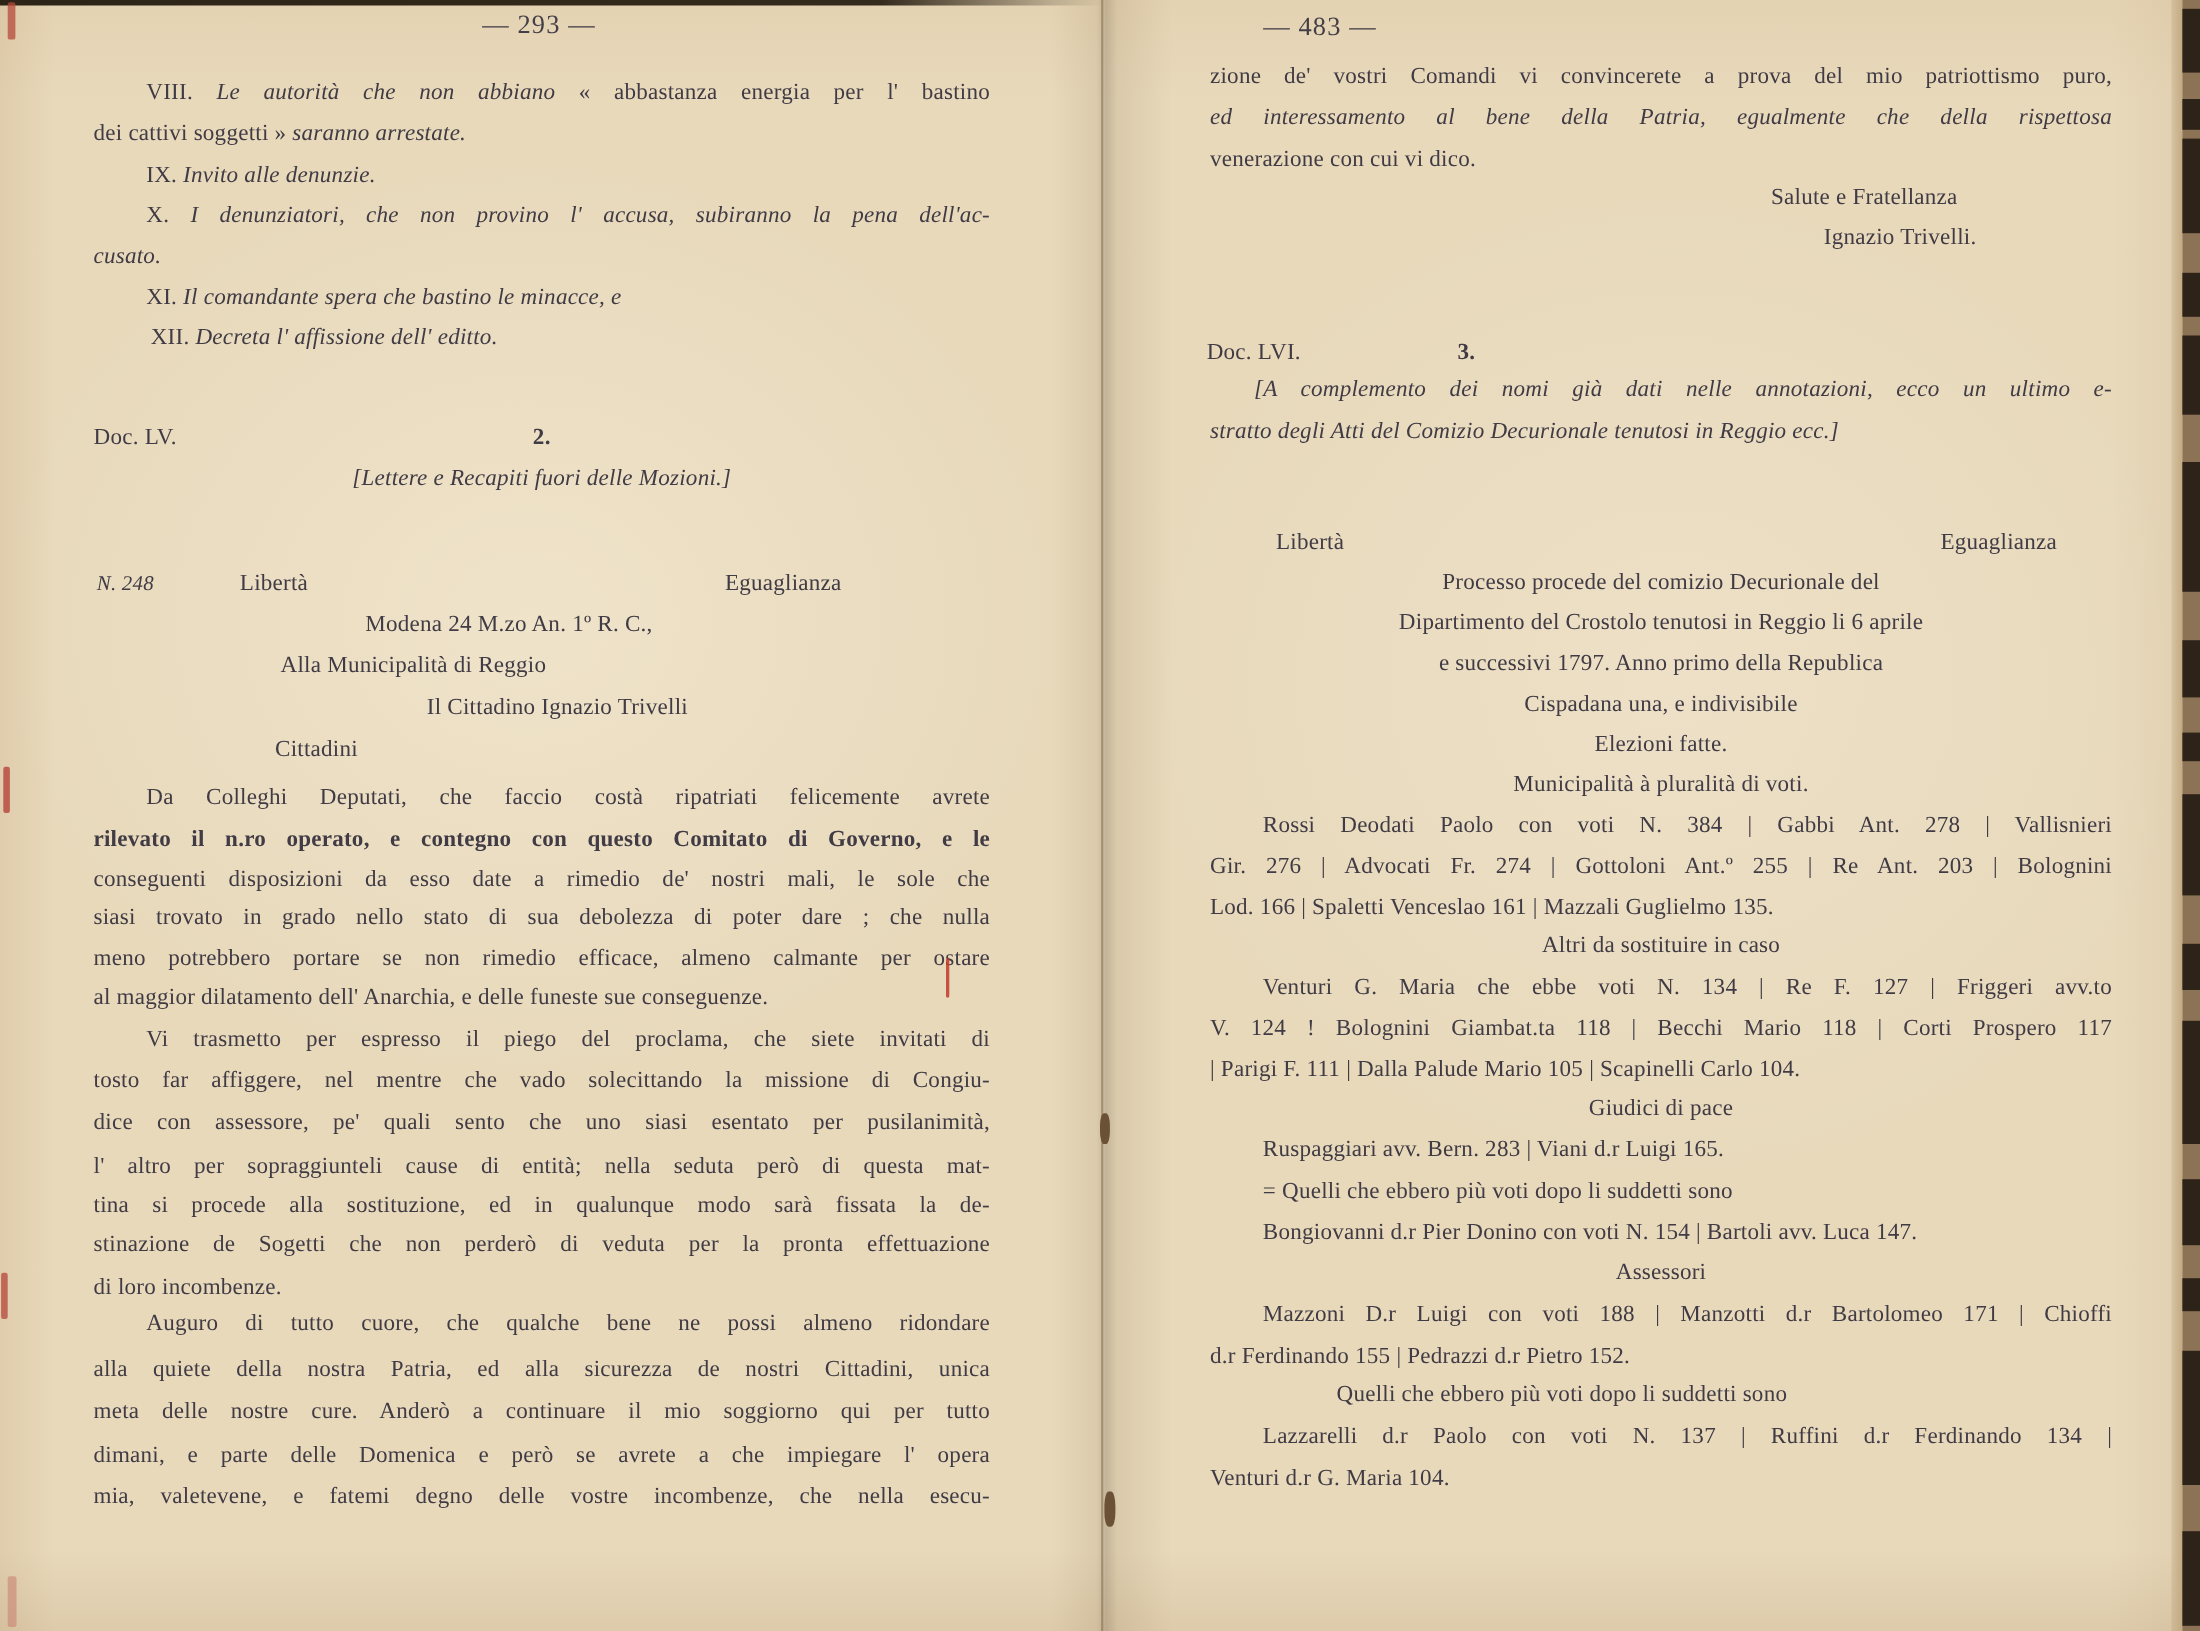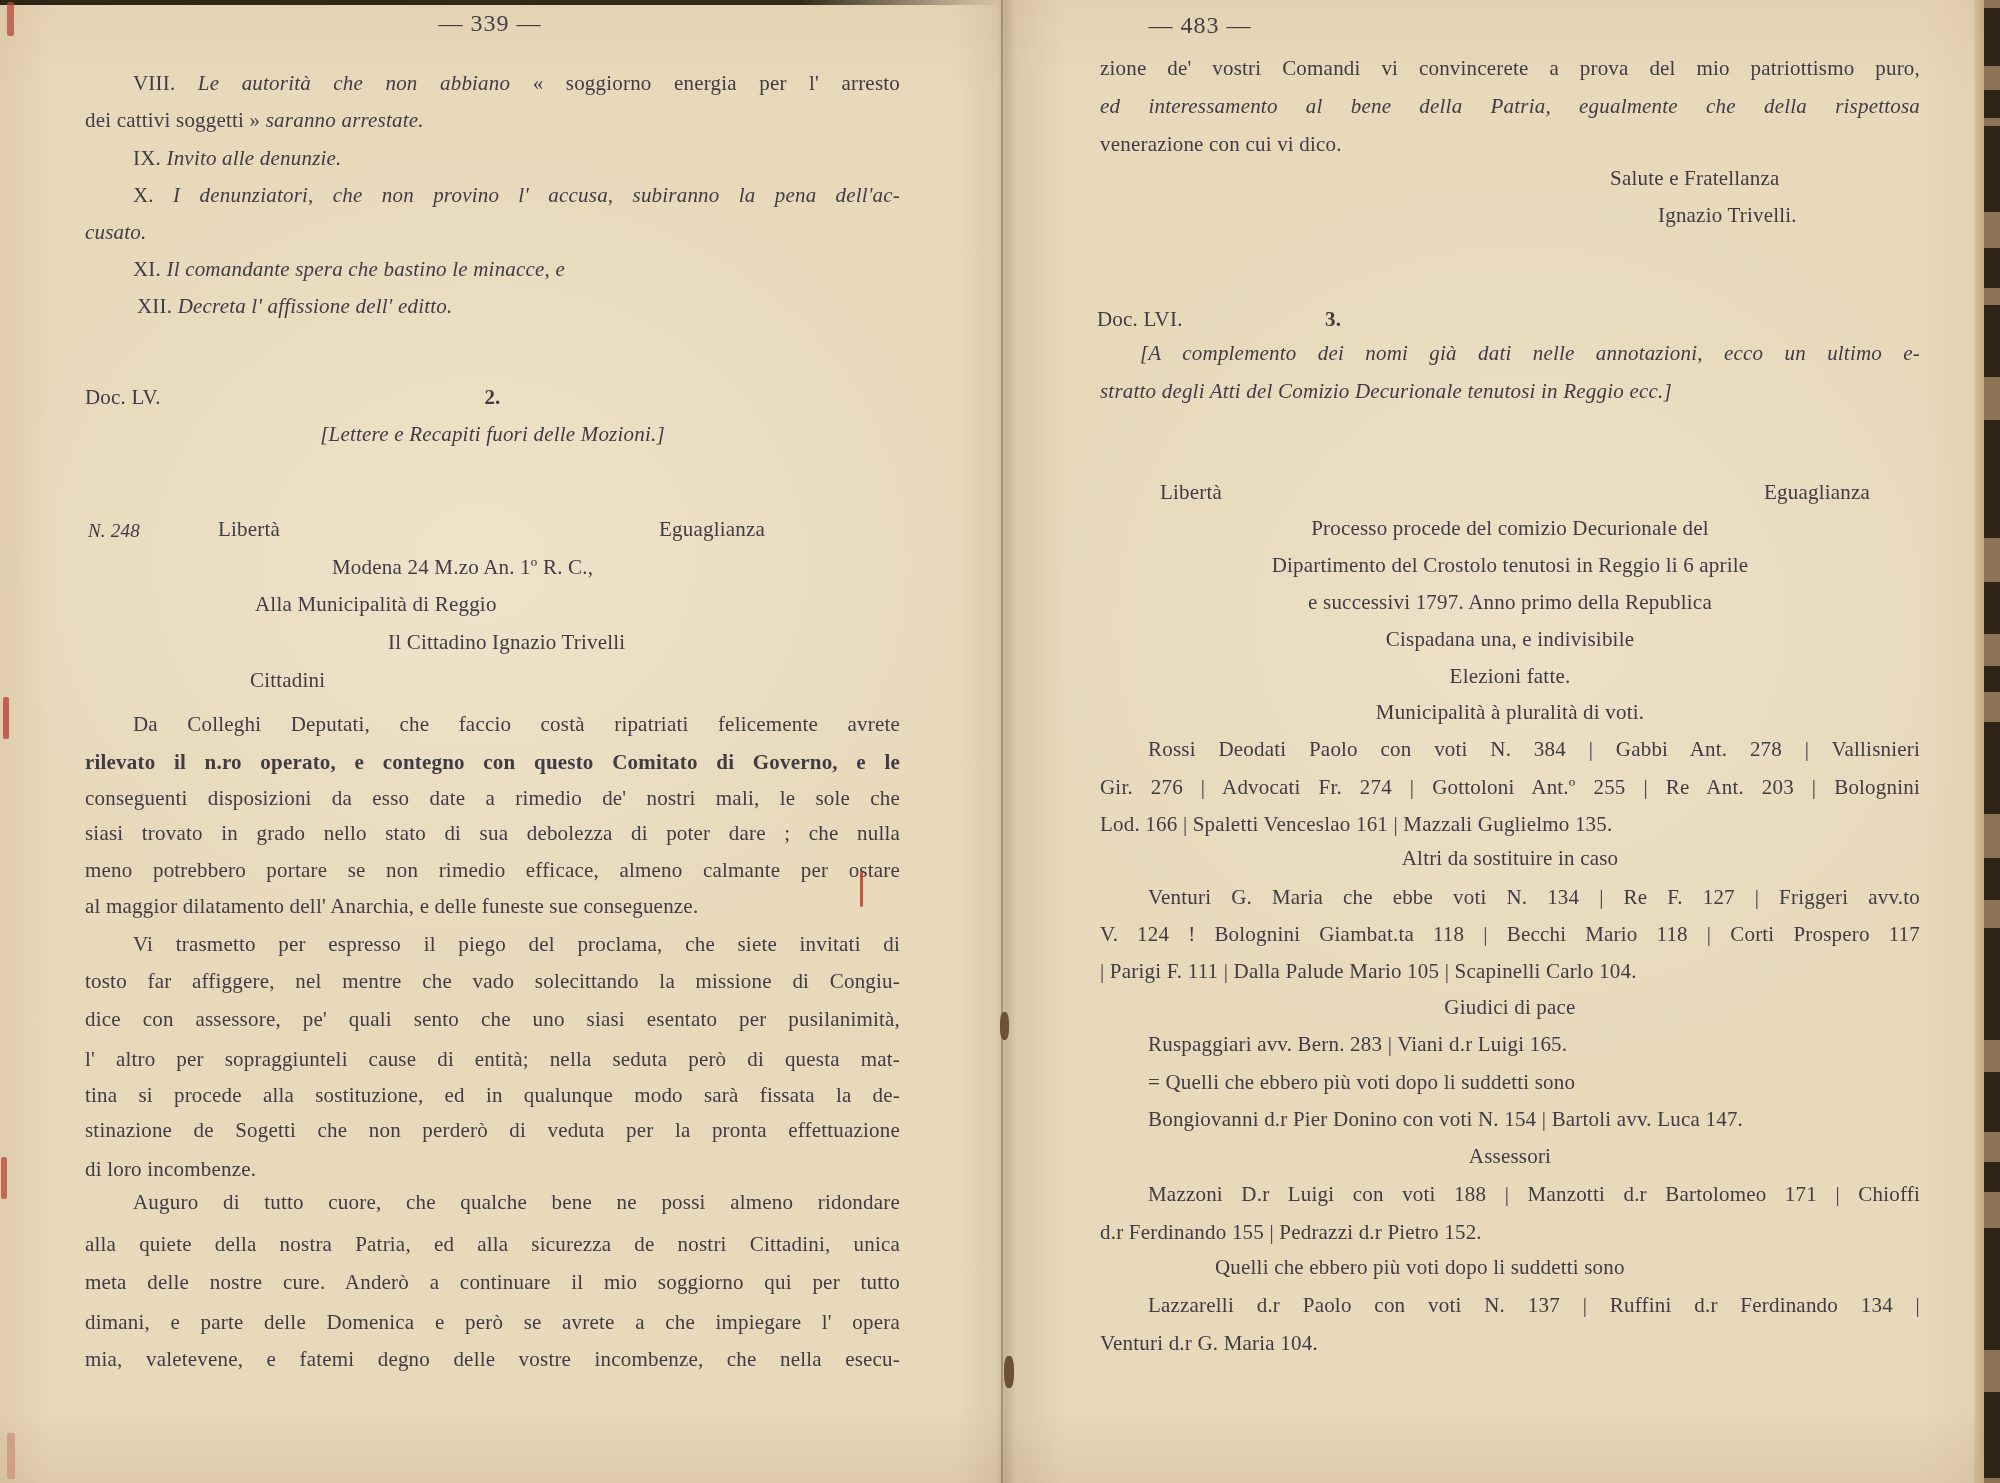--- a/index.html
+++ b/index.html
@@ -85,25 +85,25 @@
       <div class="edge-block" style="top: 666px; height: 26px;"></div>
       <div class="edge-block" style="top: 722px; height: 92px;"></div>
       <div class="edge-block" style="top: 858px; height: 42px;"></div>
       <div class="edge-block" style="top: 928px; height: 112px;"></div>
       <div class="edge-block" style="top: 1072px; height: 60px;"></div>
       <div class="edge-block" style="top: 1162px; height: 30px;"></div>
       <div class="edge-block" style="top: 1228px; height: 122px;"></div>
       <div class="edge-block" style="top: 1392px; height: 86px;"></div>
     </div>
 
-  <div class="pgnum pgnum-left">— 339 —</div>
+  <div class="pgnum pgnum-left">— 293 —</div>
   <div class="pgnum pgnum-right">— 483 —</div>
 
   <div id="text-layer">
-      <div class="line j" style="top: 70px; left: 85px; width: 815px; text-indent: 48px;"><span>VIII. </span><span class="it">Le autorità che non abbiano </span><span>« soggiorno energia per l' arresto</span></div>
+      <div class="line j" style="top: 70px; left: 85px; width: 815px; text-indent: 48px;"><span>VIII. </span><span class="it">Le autorità che non abbiano </span><span>« abbastanza energia per l' bastino</span></div>
       <div class="line" style="top: 107px; left: 85px;"><span>dei cattivi soggetti » </span><span class="it">saranno arrestate.</span></div>
       <div class="line" style="top: 145px; left: 85px; text-indent: 48px;"><span>IX. </span><span class="it">Invito alle denunzie.</span></div>
       <div class="line j" style="top: 182px; left: 85px; width: 815px; text-indent: 48px;"><span>X. </span><span class="it">I denunziatori, che non provino l' accusa, subiranno la pena dell'ac-</span></div>
       <div class="line" style="top: 219px; left: 85px;"><span class="it">cusato.</span></div>
       <div class="line" style="top: 256px; left: 85px; text-indent: 48px;"><span>XI. </span><span class="it">Il comandante spera che bastino le minacce, e</span></div>
       <div class="line" style="top: 293px; left: 85px; text-indent: 52px;"><span>XII. </span><span class="it">Decreta l' affissione dell' editto.</span></div>
       <div class="line" style="top: 384px; left: 85px;"><span>Doc. LV.</span></div>
       <div class="line c b" style="top: 384px; left: 85px; width: 815px;"><span>2.</span></div>
       <div class="line c" style="top: 421px; left: 85px; width: 815px;"><span class="it">[Lettere e Recapiti fuori delle Mozioni.]</span></div>
       <div class="line" style="top: 517px; left: 88px; font-size: 19px;"><span class="it">N. 248</span></div>

